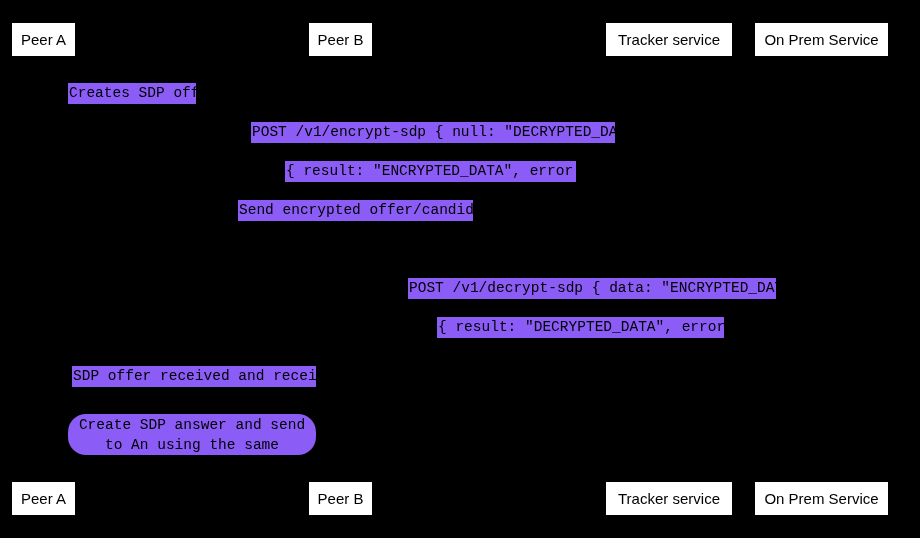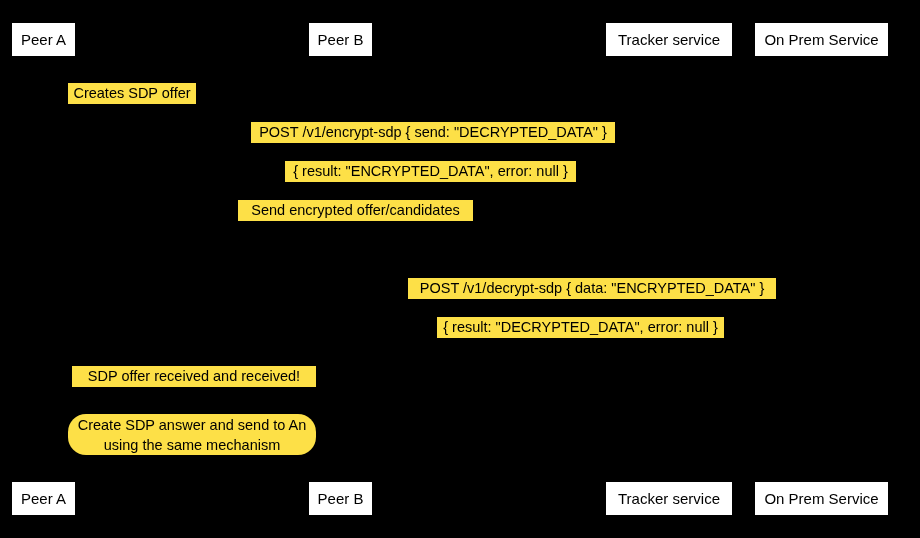--- a/index.html
+++ b/index.html
@@ -40,27 +40,28 @@
   
   .arrow {
     position: absolute;
     height: 0;
     border-top: 1px solid #000000;
   }
   
   .msg {
     position: absolute;
     box-sizing: border-box;
-    background: #fde047;
+    background: #8b5cf6;
     color: #000000;
     font-size: 14.5px;
     line-height: 21px;
     white-space: nowrap;
     text-align: center;
     padding: 0 1px;
+    font-family: Liberation Mono, monospace;
   }
   .msg.two-line {
     white-space: normal;
     line-height: 20px;
     padding: 1px 2px;
     border-radius: 18px;
   }
 </style>
 </head>
 <body>
@@ -82,21 +83,21 @@
   <div class="arrow" style="left:43.5px; top:387px; width:60px;"></div>
   <div class="arrow" style="left:43.5px; top:455px; width:60px;"></div>
 
   <div class="participant" style="left:11px; top:22px; width:65px;">Peer A</div>
   <div class="participant" style="left:308px; top:22px; width:65px;">Peer B</div>
   <div class="participant" style="left:605px; top:22px; width:128px;">Tracker service</div>
   <div class="participant" style="left:754px; top:22px; width:135px;">On Prem Service</div>
 
   <div class="msg" style="left:68px; top:83px; width:128px;">Creates SDP offer</div>
 
-  <div class="msg" style="left:251px; top:122px; width:364px;">POST /v1/encrypt-sdp { send: "DECRYPTED_DATA" }</div>
+  <div class="msg" style="left:251px; top:122px; width:364px;">POST /v1/encrypt-sdp { null: "DECRYPTED_DATA" }</div>
 
   <div class="msg" style="left:285px; top:161px; width:291px;">{ result: "ENCRYPTED_DATA", error: null }</div>
 
   <div class="msg" style="left:238px; top:200px; width:235px;">Send encrypted offer/candidates</div>
 
 
   <div class="msg" style="left:408px; top:278px; width:368px;">POST /v1/decrypt-sdp { data: "ENCRYPTED_DATA" }</div>
 
   <div class="msg" style="left:437px; top:317px; width:287px;">{ result: "DECRYPTED_DATA", error: null }</div>
 

